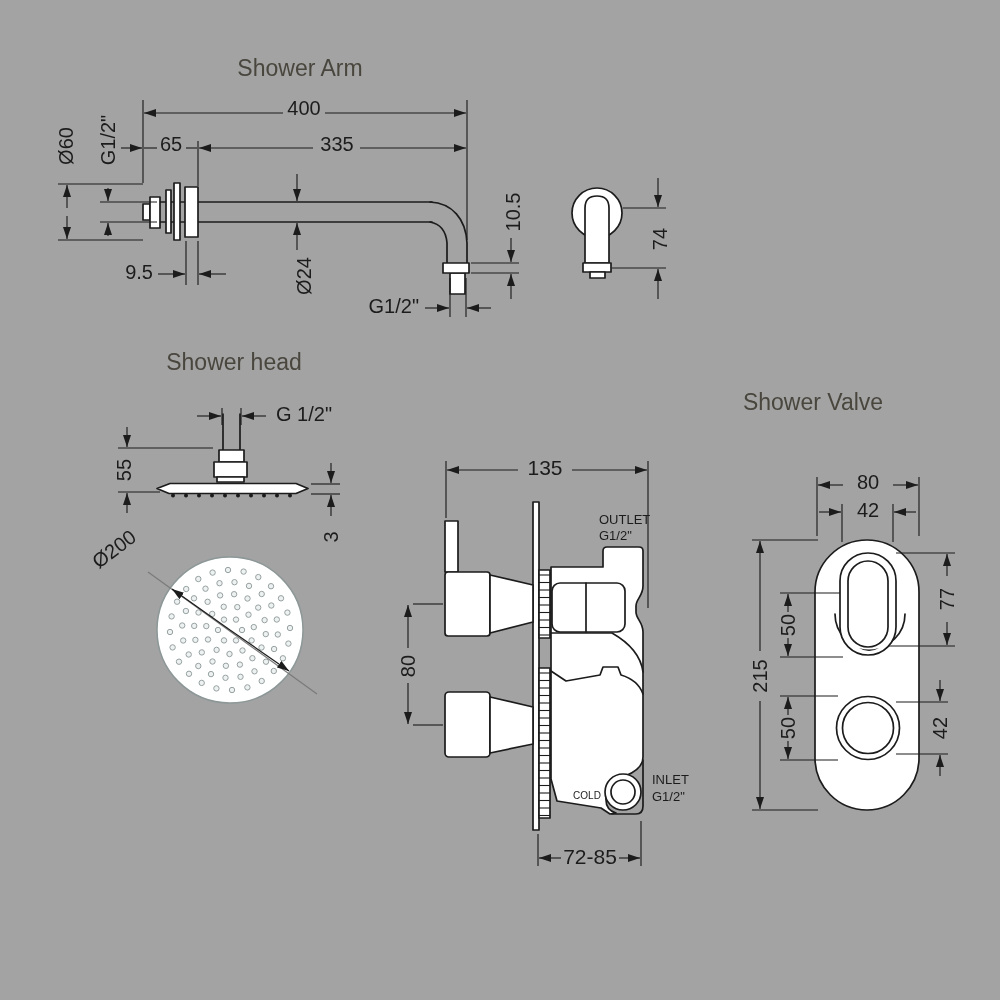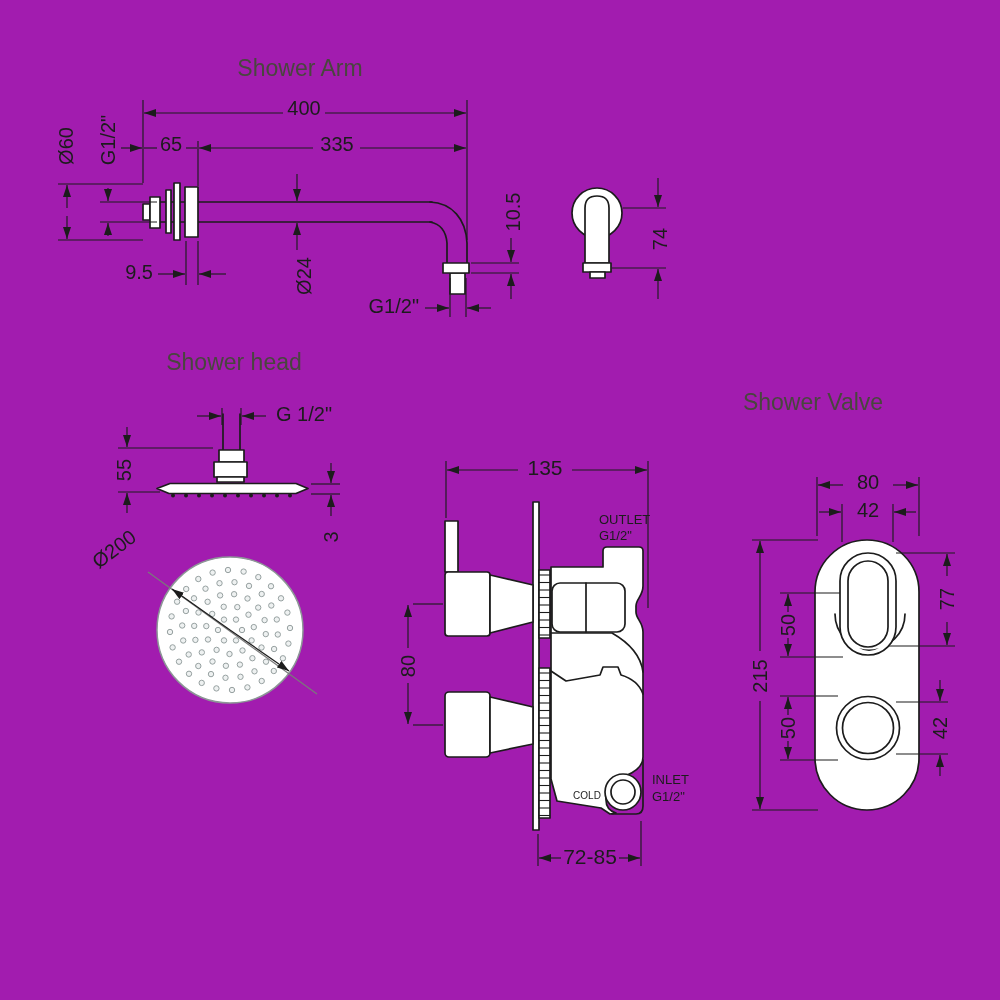--- a/index.html
+++ b/index.html
@@ -1,16 +1,16 @@
 <!DOCTYPE html>
 <html><head>
 <meta charset="utf-8">
 <style>
   html,body{margin:0;padding:0;background:#ffffff;}
-  .canvas{position:relative;width:1000px;height:1000px;background:#a21caf;overflow:hidden;}
+  .canvas{position:relative;width:1000px;height:1000px;background:#a3a3a3;overflow:hidden;}
   svg text{font-family:"Liberation Sans",sans-serif;fill:#1c1c1c;}
   .title{font-size:23px;fill:#49463e;}
   .dim{font-size:20px;}
   .dim-lg{font-size:21px;}
   .lbl{font-size:13px;}
   .tiny{font-size:10px;}
   .outline{fill:#ffffff;stroke:#1c1c1c;stroke-width:1.7;stroke-linejoin:round;}
   .stroke{fill:none;stroke:#1c1c1c;stroke-width:1.7;stroke-linejoin:round;stroke-linecap:round;}
   .dimline{fill:none;stroke:#1c1c1c;stroke-width:1.15;}
   .thin{fill:none;stroke:#1c1c1c;stroke-width:1.1;}

